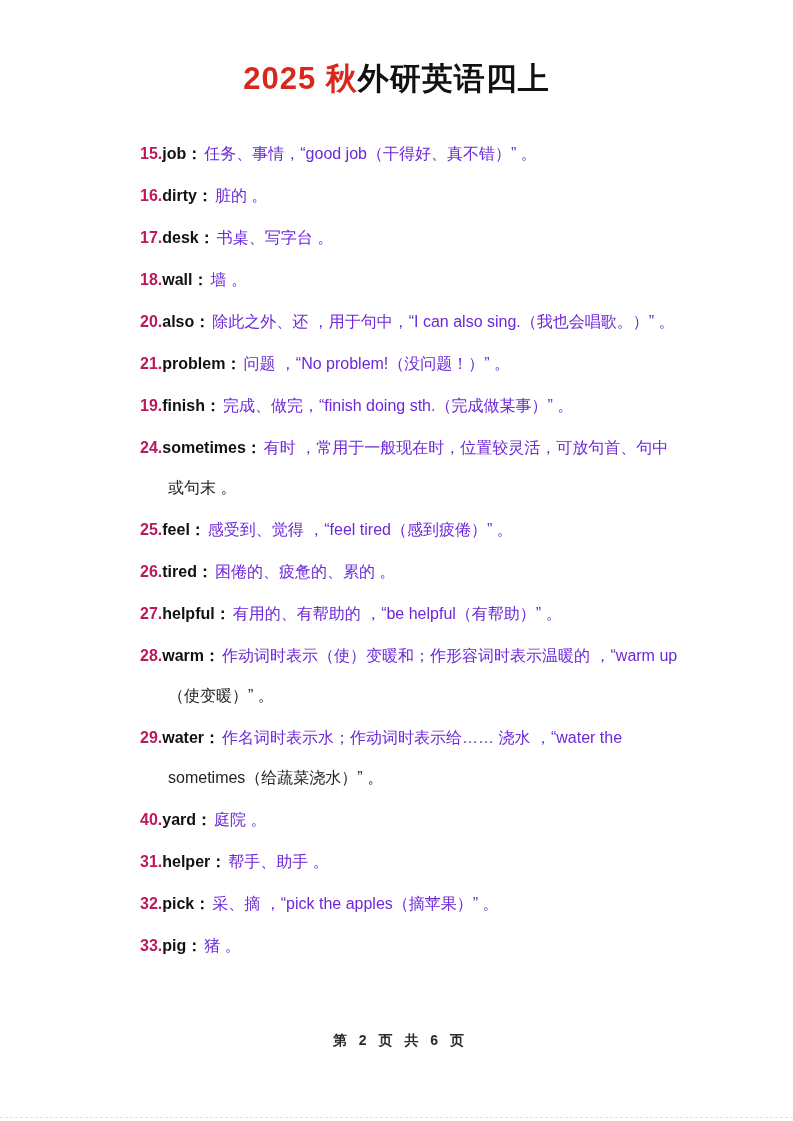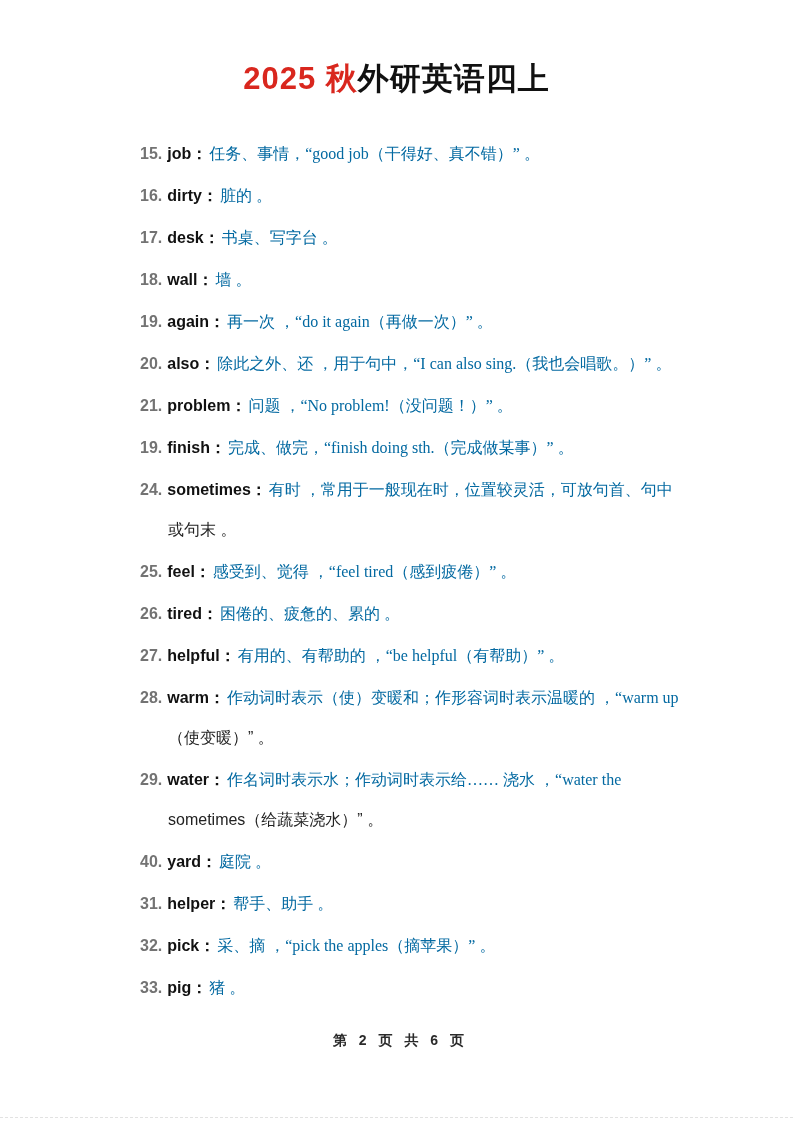--- a/index.html
+++ b/index.html
@@ -34,34 +34,33 @@
   .entry {
     line-height: 32px;
     margin-bottom: 10px;
     padding-left: 28px;
     text-indent: -28px;
     white-space: nowrap;
     color: #222222;
   }
   .entry .num {
     font-weight: 700;
-    color: #737373;
-    margin-right: 5px;
+    color: #be185d;
     text-align: right;
   }
   .entry .word {
     font-weight: 700;
     color: #111111;
   }
   .entry .colon {
     font-weight: 700;
     color: #111111;
     margin-right: 2px;
   }
-  .entry .def { color: #0369a1; font-family: Liberation Serif, serif; }
+  .entry .def { color: #6d28d9; }
   .entry .def2 {
     display: block;
     text-indent: 0;
     white-space: nowrap;
     margin-top: 8px;
   }
   .entry .def2:empty { display: none; }
 
   .footer {
     position: absolute;
@@ -96,21 +95,20 @@
   <div class="entries">
 
     <div class="entry"><span class="num">15.</span><span class="word">job</span><span class="colon">：</span><span class="def">任务、事情，“good job（干得好、真不错）” 。</span></div>
 
     <div class="entry"><span class="num">16.</span><span class="word">dirty</span><span class="colon">：</span><span class="def">脏的 。</span></div>
 
     <div class="entry"><span class="num">17.</span><span class="word">desk</span><span class="colon">：</span><span class="def">书桌、写字台 。</span></div>
 
     <div class="entry"><span class="num">18.</span><span class="word">wall</span><span class="colon">：</span><span class="def">墙 。</span></div>
 
-    <div class="entry"><span class="num">19.</span><span class="word">again</span><span class="colon">：</span><span class="def">再一次 ，“do it again（再做一次）” 。</span></div>
 
     <div class="entry"><span class="num">20.</span><span class="word">also</span><span class="colon">：</span><span class="def">除此之外、还 ，用于句中，“I can also sing.（我也会唱歌。）” 。</span></div>
 
     <div class="entry"><span class="num">21.</span><span class="word">problem</span><span class="colon">：</span><span class="def">问题 ，“No problem!（没问题！）” 。</span></div>
 
     <div class="entry"><span class="num">19.</span><span class="word">finish</span><span class="colon">：</span><span class="def">完成、做完，“finish doing sth.（完成做某事）” 。</span></div>
 
 
     <div class="entry"><span class="num">24.</span><span class="word">sometimes</span><span class="colon">：</span><span class="def">有时 ，常用于一般现在时，位置较灵活，可放句首、句中</span><span class="def2">或句末 。</span></div>
 

